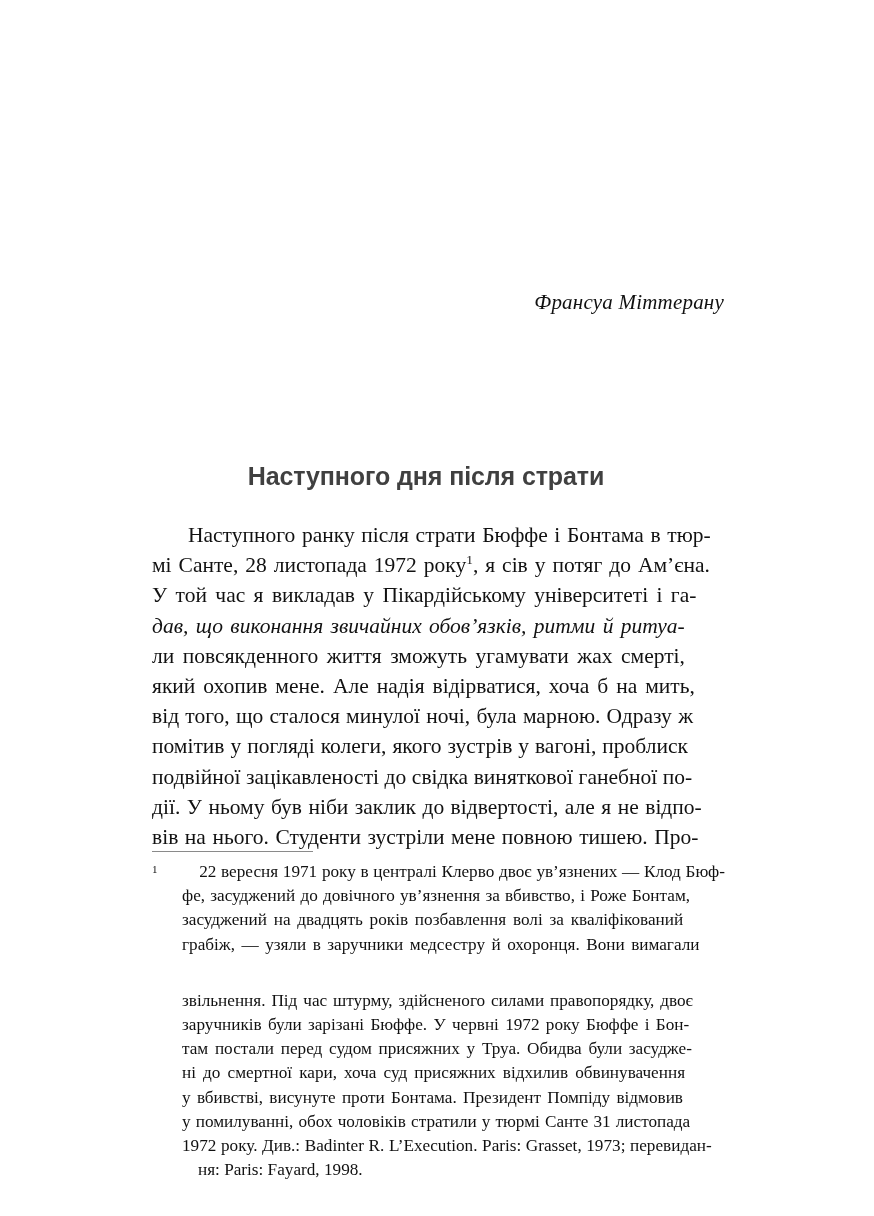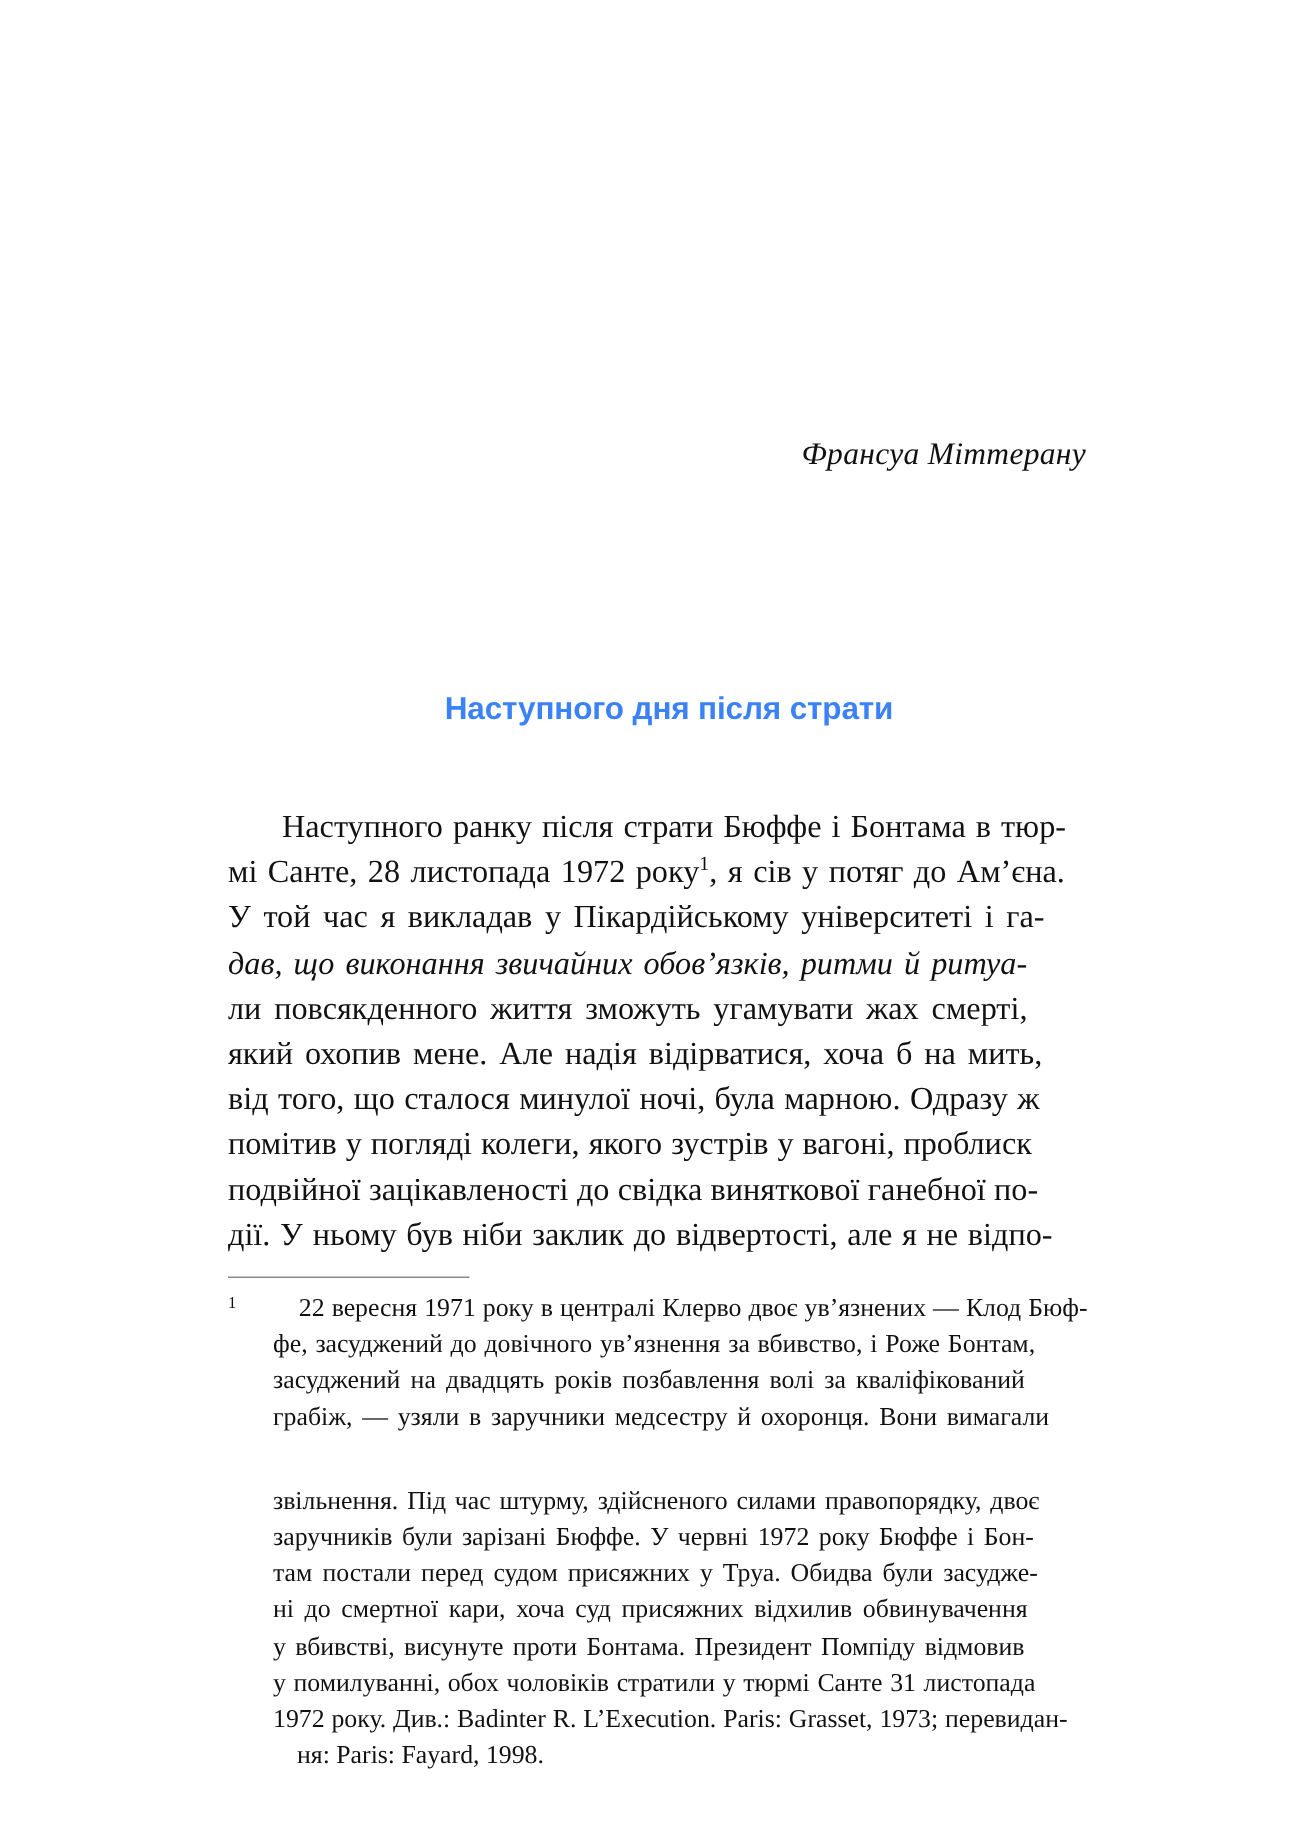--- a/index.html
+++ b/index.html
@@ -30,37 +30,37 @@
     font-style: italic;
     font-size: 21px;
     line-height: 28px;
     letter-spacing: 0.2px;
     color: #111111;
   }
 
   
   .chapter-title {
     position: absolute;
-    left: 160px;
+    left: 140px;
     top: 446px;
     width: 572px;
     text-align: center;
     font-family: "Liberation Sans", "DejaVu Sans", sans-serif;
     font-weight: bold;
-    font-size: 21px;
+    font-size: 25px;
     line-height: 26px;
     letter-spacing: -0.1px;
-    color: #3b82f6;
+    color: #404040;
   }
 
   
   .body-block {
     position: absolute;
     left: 152px;
-    top: 536px;
+    top: 520px;
     width: 573px;
   }
   .body-line {
     font-size: 21.5px;
     line-height: 30.2px;
     color: #111111;
     white-space: pre;
     letter-spacing: 0px;
   }
   .indent {
@@ -119,20 +119,21 @@
     <div class="body-line" style="word-spacing:1.3px;"><span class="indent"></span><span>Наступного ранку після страти Бюффе і Бонтама в тюр-</span></div>
     <div class="body-line" style="word-spacing:1.6px;"><span>мі Санте, 28 листопада 1972 року</span><sup class="fn-ref">1</sup><span>, я сів у потяг до Ам’єна.</span></div>
     <div class="body-line" style="word-spacing:3.0px;"><span>У той час я викладав у Пікардійському університеті і га-</span></div>
     <div class="body-line" style="word-spacing:2.0px;font-style:italic;"><span>дав, що виконання звичайних обов’язків, ритми й ритуа-</span></div>
     <div class="body-line" style="word-spacing:3.2px;"><span>ли повсякденного життя зможуть угамувати жах смерті,</span></div>
     <div class="body-line" style="word-spacing:2.6px;"><span>який охопив мене. Але надія відірватися, хоча б на мить,</span></div>
     <div class="body-line" style="word-spacing:0.9px;"><span>від того, що сталося минулої ночі, була марною. Одразу ж</span></div>
     <div class="body-line" style="word-spacing:0.6px;"><span>помітив у погляді колеги, якого зустрів у вагоні, проблиск</span></div>
     <div class="body-line" style="word-spacing:0.2px;"><span>подвійної зацікавленості до свідка виняткової ганебної по-</span></div>
     <div class="body-line" style="word-spacing:1.1px;"><span>дії. У ньому був ніби заклик до відвертості, але я не відпо-</span></div>
+    <div class="body-line" style="word-spacing:1.2px;"><span>вів на нього. Студенти зустріли мене повною тишею. Про-</span></div>
   </div>
 
   <div class="footnote-rule"></div>
 
   <div class="footnote">
     <span class="footnote-marker">1</span>
     <div class="footnote-body">
       <div class="fn-line" style="word-spacing:0.4px;text-align:right;"><span>22 вересня 1971 року в централі Клерво двоє ув’язнених — Клод Бюф-</span></div>
       <div class="fn-line" style="word-spacing:0.9px;"><span>фе, засуджений до довічного ув’язнення за вбивство, і Роже Бонтам,</span></div>
       <div class="fn-line" style="word-spacing:2.5px;"><span>засуджений на двадцять років позбавлення волі за кваліфікований</span></div>

